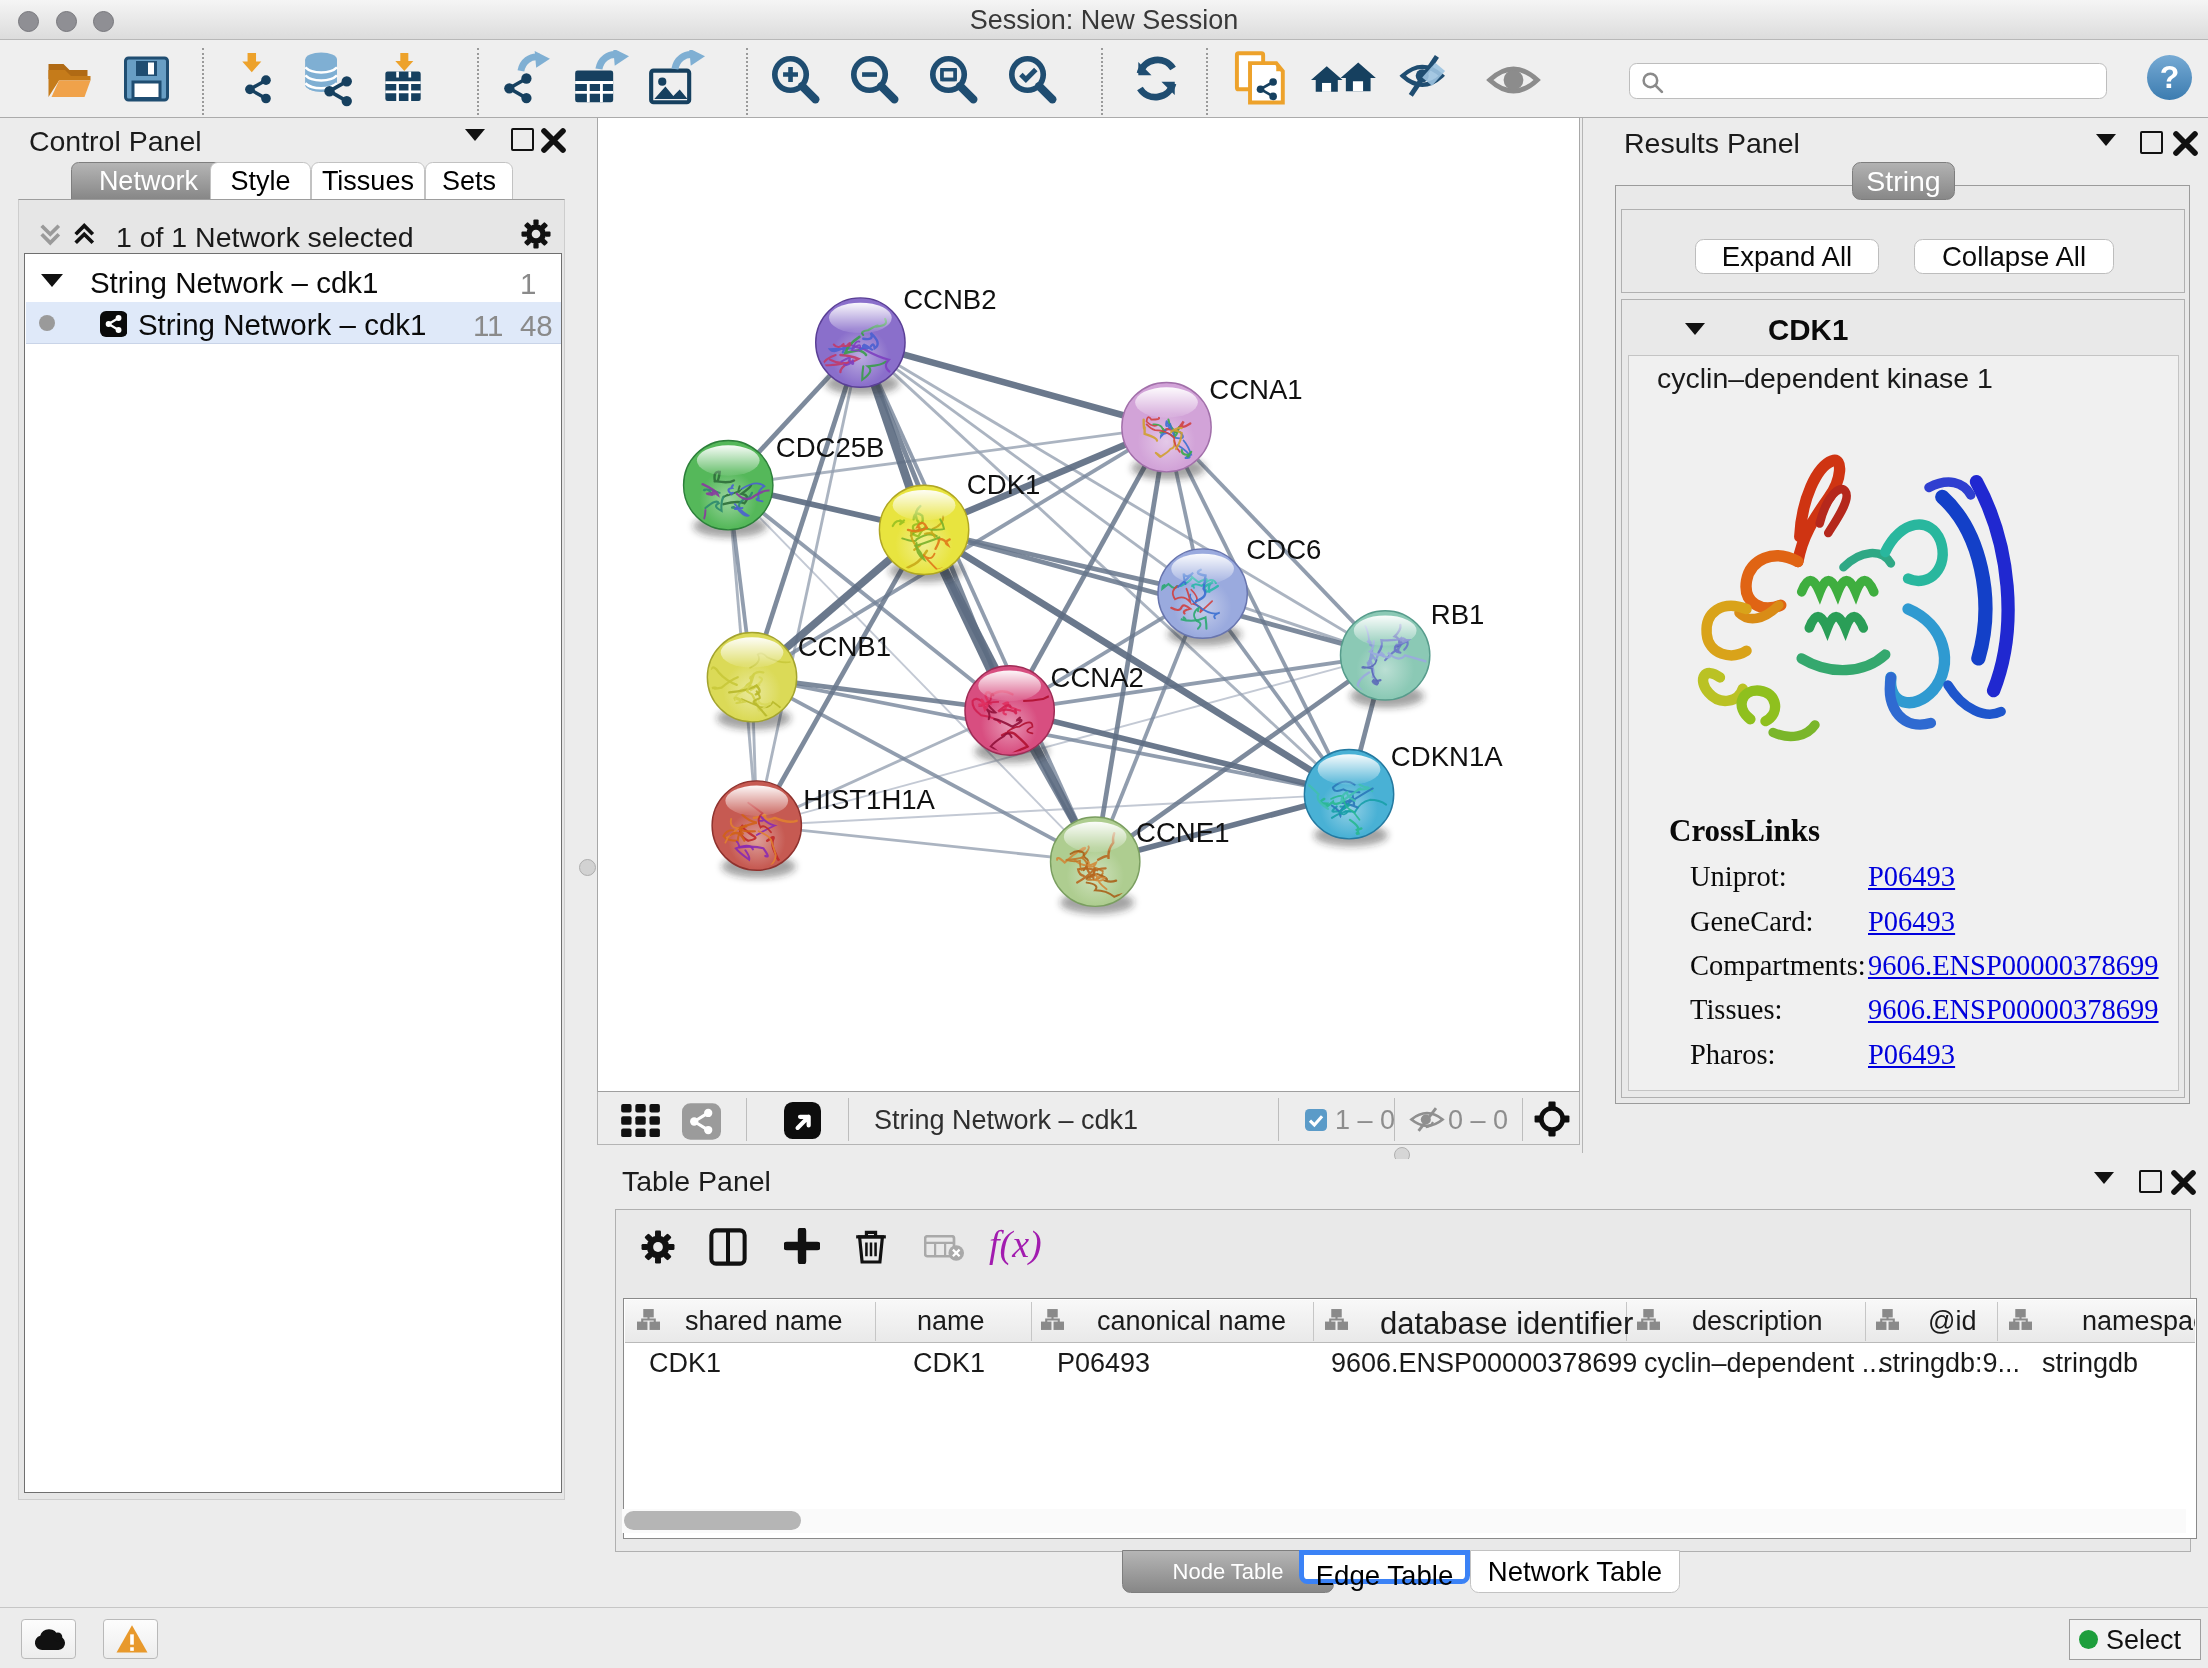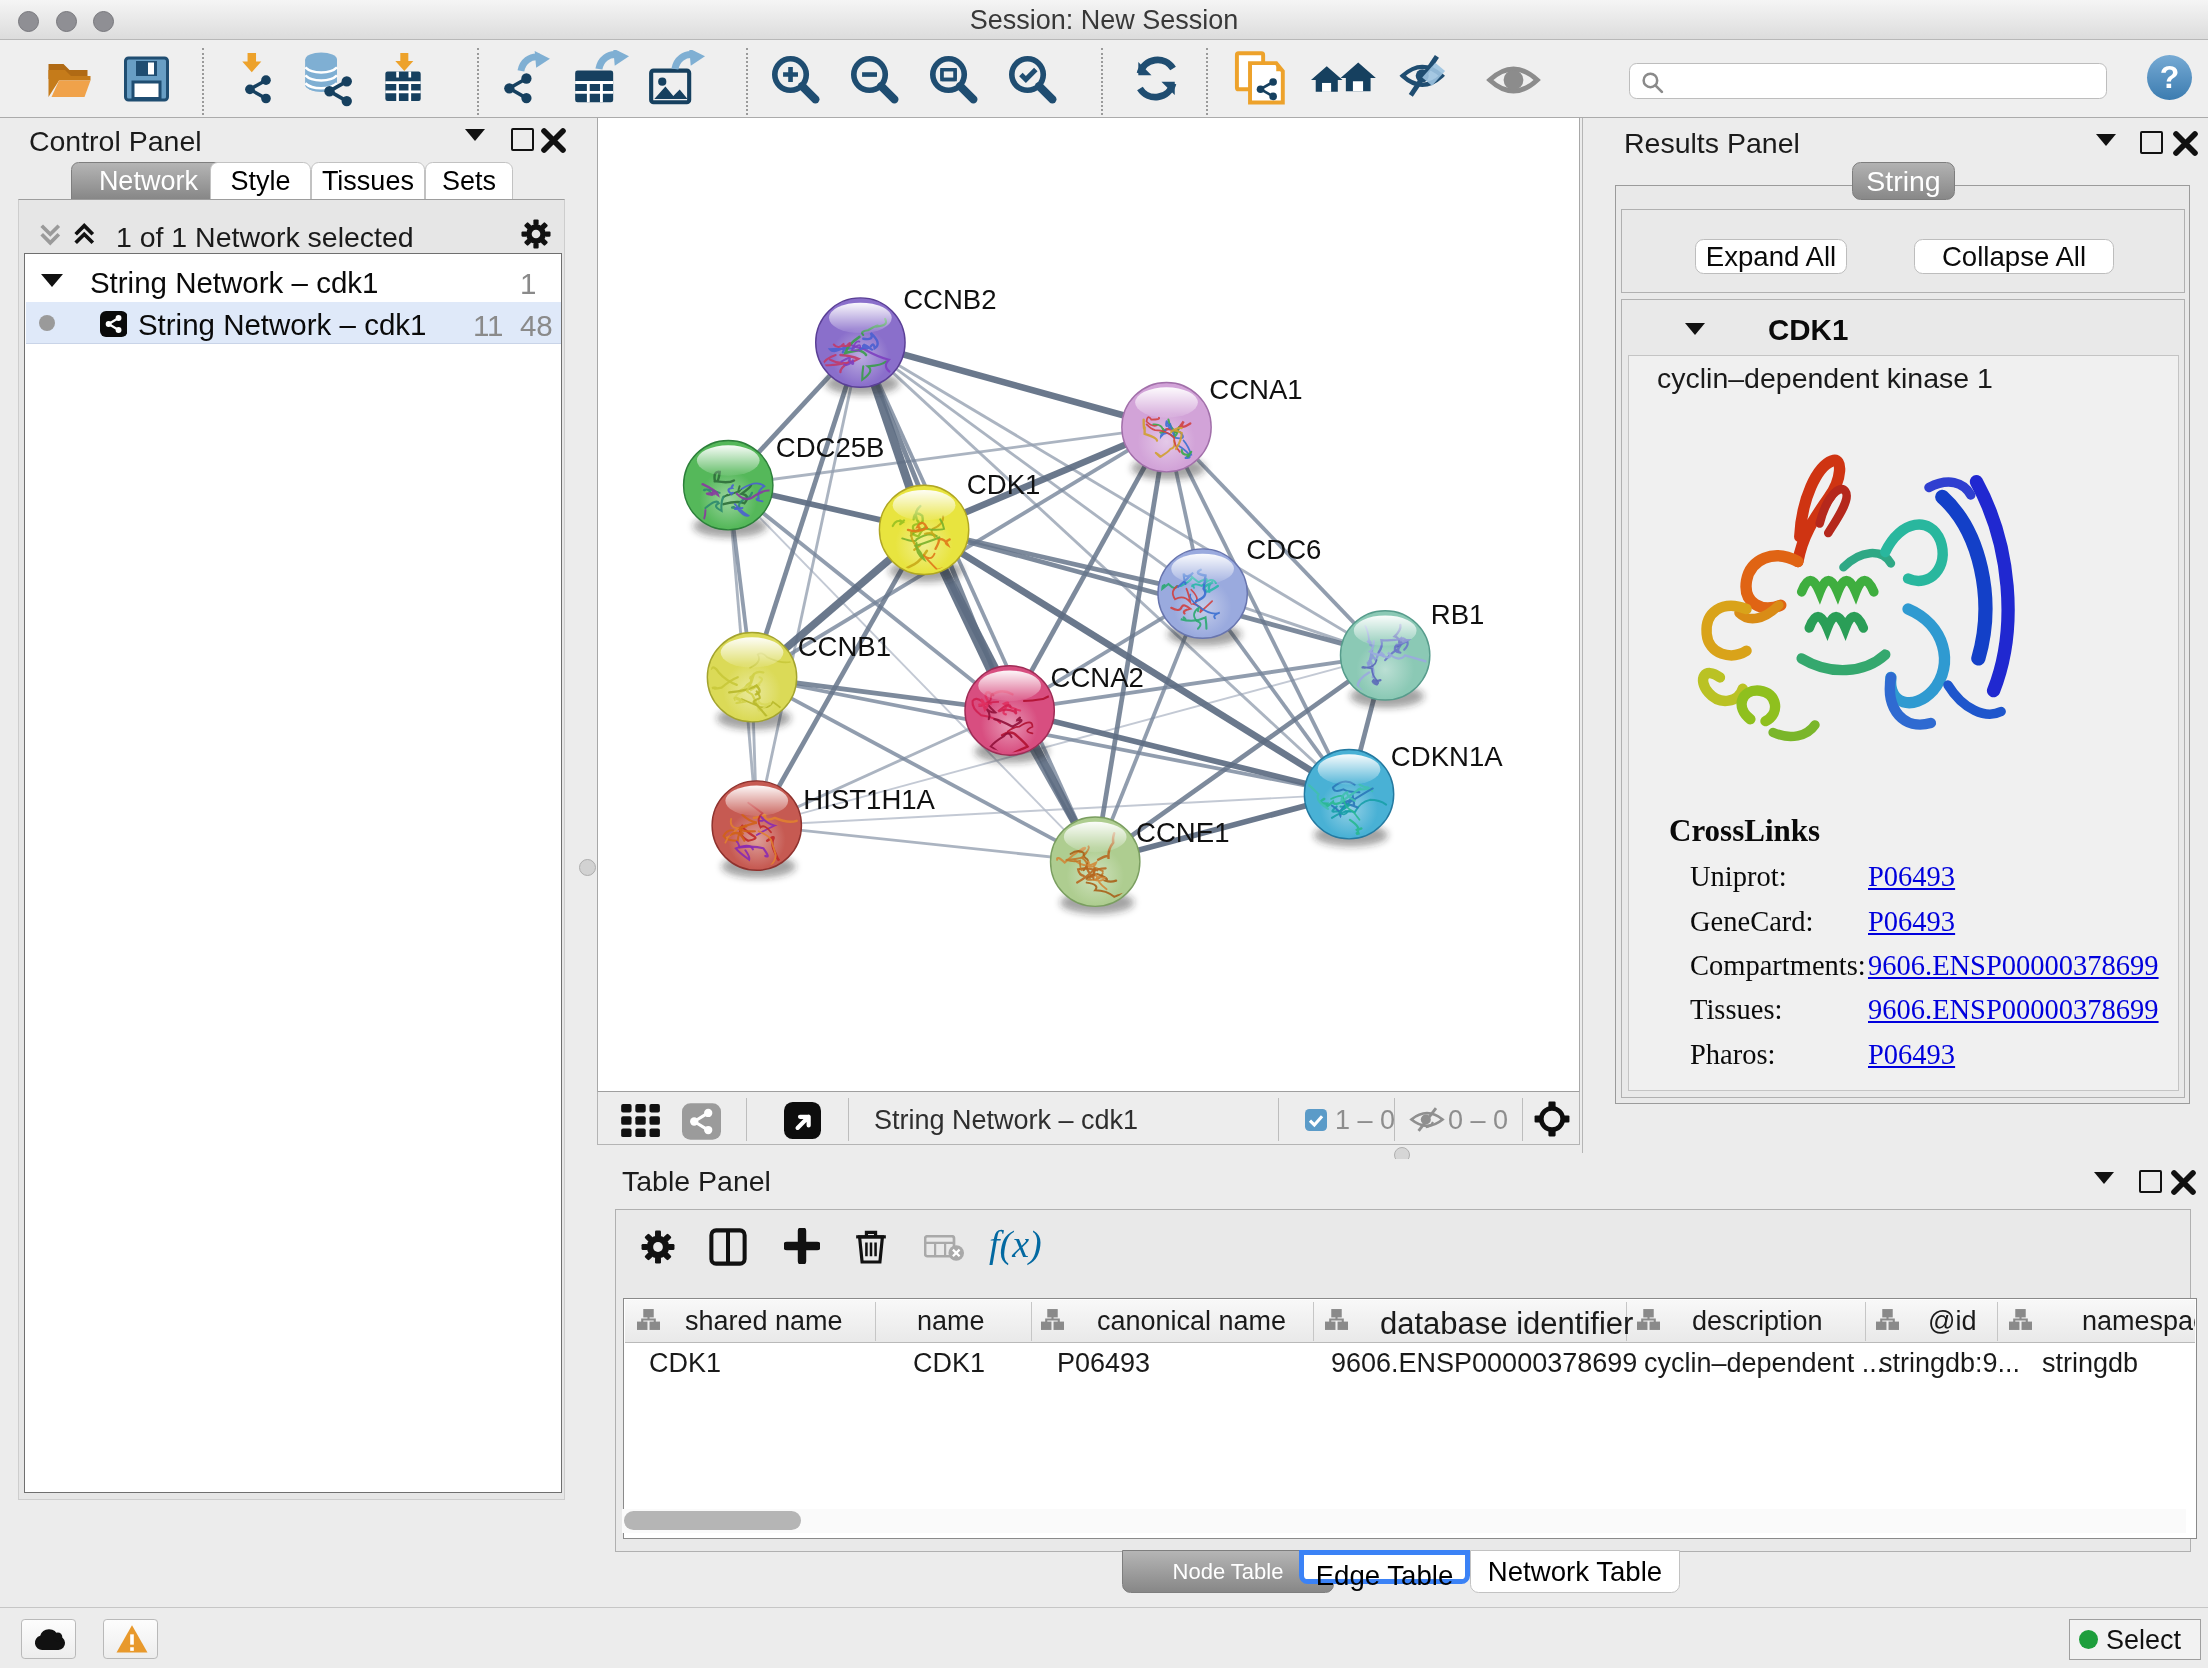--- a/index.html
+++ b/index.html
@@ -655,21 +655,21 @@
 <div class="abs" style="left:1582px;top:118px;width:627px;height:1035px;background:#ececec;border-left:1px solid #b5b5b5">
     <div class="abs ptitle" style="left:41px;top:8.6px">Results Panel</div>
     <div class="abs tri" style="left:513px;top:16px"></div>
     <div class="abs sqr" style="left:557px;top:13.3px"></div>
     <svg class="abs" style="left:589px;top:12.4px" width="27" height="27" viewBox="0 0 20 20">
       <path d="M3 3l14 14M17 3L3 17" stroke="#111" stroke-width="4.2" stroke-linecap="round"></path>
     </svg>
     <div class="abs" style="left:32px;top:67px;width:575px;height:919px;background:#e9e9e9;border:1px solid #9b9b9b"></div>
     <div class="abs" style="left:269px;top:44px;width:103px;height:38px;background:linear-gradient(#b2b2b2,#888);border:1px solid #7e7e7e;border-radius:8.6px;color:#fff;font-size:28.5px;text-align:center;line-height:36px">String</div>
     <div class="abs" style="left:38px;top:91px;width:564px;height:84px;background:#e9e9e9;border:1px solid #b0b0b0"></div>
-    <div class="abs" style="left:112px;top:121px;width:152px;height:35px;background:#fff;border:1px solid #bdbdbd;border-radius:8.6px;font-size:27.6px;text-align:center;line-height:33px;color:#0a0a0a">Expand All</div>
+    <div class="abs" style="left:112px;top:121px;width:184px;height:35px;background:#fff;border:1px solid #bdbdbd;border-radius:8.6px;font-size:27.6px;text-align:center;line-height:33px;color:#0a0a0a">Expand All</div>
     <div class="abs" style="left:331px;top:121px;width:200px;height:35px;background:#fff;border:1px solid #bdbdbd;border-radius:8.6px;font-size:27.6px;text-align:center;line-height:33px;color:#0a0a0a">Collapse All</div>
     <div class="abs" style="left:38px;top:181px;width:564px;height:799px;background:#e9e9e9;border:1px solid #b0b0b0"></div>
     <div class="abs tri" style="left:102px;top:205px"></div>
     <div class="abs" style="left:185px;top:195px;font-size:29.5px;font-weight:bold;color:#0a0a0a">CDK1</div>
     <div class="abs" style="left:45px;top:237px;width:551px;height:736px;background:#f0f0f0;border:1px solid #c4c4c4"></div>
     <div class="abs" style="left:74px;top:244px;font-size:28.5px;color:#1a1a1a">cyclin–dependent kinase 1</div>
     <svg class="abs" style="left:74px;top:320px" width="390" height="323" viewBox="0 0 410 340">
 <g fill="none" stroke-linecap="round">
 <path d="M150,104 C152,64 168,30 184,24 C196,20 194,44 181,62 C169,80 154,98 148,130" stroke="#cf3412" stroke-width="12"></path>
 <path d="M171,90 C178,62 192,48 198,56 C204,64 190,84 180,100" stroke="#b5281c" stroke-width="9"></path>
@@ -742,21 +742,21 @@
       <path d="M1 8h26" stroke="#111" stroke-width="2.8"></path>
       <path d="M10 8V4h8v4" fill="none" stroke="#111" stroke-width="2.8"></path>
       <path d="M10 13v12M14 13v12M18 13v12" stroke="#111" stroke-width="2.2"></path>
     </svg>
     <svg class="abs" style="left:342px;top:76px" width="40" height="27" viewBox="0 0 36 24">
       <rect x="1" y="1" width="26" height="18" rx="2" fill="none" stroke="#a9a9a9" stroke-width="2.4"></rect>
       <path d="M1 7h26M10 7v12M19 7v12" stroke="#a9a9a9" stroke-width="2"></path>
       <circle cx="29" cy="16" r="7" fill="#a9a9a9"></circle>
       <path d="M26 13l6 6M32 13l-6 6" stroke="#fff" stroke-width="2"></path>
     </svg>
-    <div class="abs" style="left:407px;top:63px;font-family:'Liberation Serif',serif;font-style:italic;font-size:38px;color:#0369a1">f(x)</div>
+    <div class="abs" style="left:407px;top:63px;font-family:'Liberation Serif',serif;font-style:italic;font-size:38px;color:#a21caf">f(x)</div>
     <div class="abs" style="left:41px;top:139px;width:1574px;height:241px;background:#fff;border:1.9px solid #8a8a8a"></div>
     <div class="abs" style="left:43px;top:141px;width:1570px;height:43px;background:linear-gradient(#f8f8f8,#e9e9e9);border-bottom:1.9px solid #b9b9b9"></div>
     <div class="abs" style="left:293px;top:143px;height:39px;border-left:1.9px solid #c6c6c6"></div>
     <div class="abs" style="left:449px;top:143px;height:39px;border-left:1.9px solid #c6c6c6"></div>
     <div class="abs" style="left:731px;top:143px;height:39px;border-left:1.9px solid #c6c6c6"></div>
     <div class="abs" style="left:1044px;top:143px;height:39px;border-left:1.9px solid #c6c6c6"></div>
     <div class="abs" style="left:1283px;top:143px;height:39px;border-left:1.9px solid #c6c6c6"></div>
     <div class="abs" style="left:1415px;top:143px;height:39px;border-left:1.9px solid #c6c6c6"></div>
     <svg class="abs" style="left:55px;top:150px" width="23" height="21" viewBox="0 0 22 20">
       <g fill="none" stroke="#8a8a8a" stroke-width="2">

